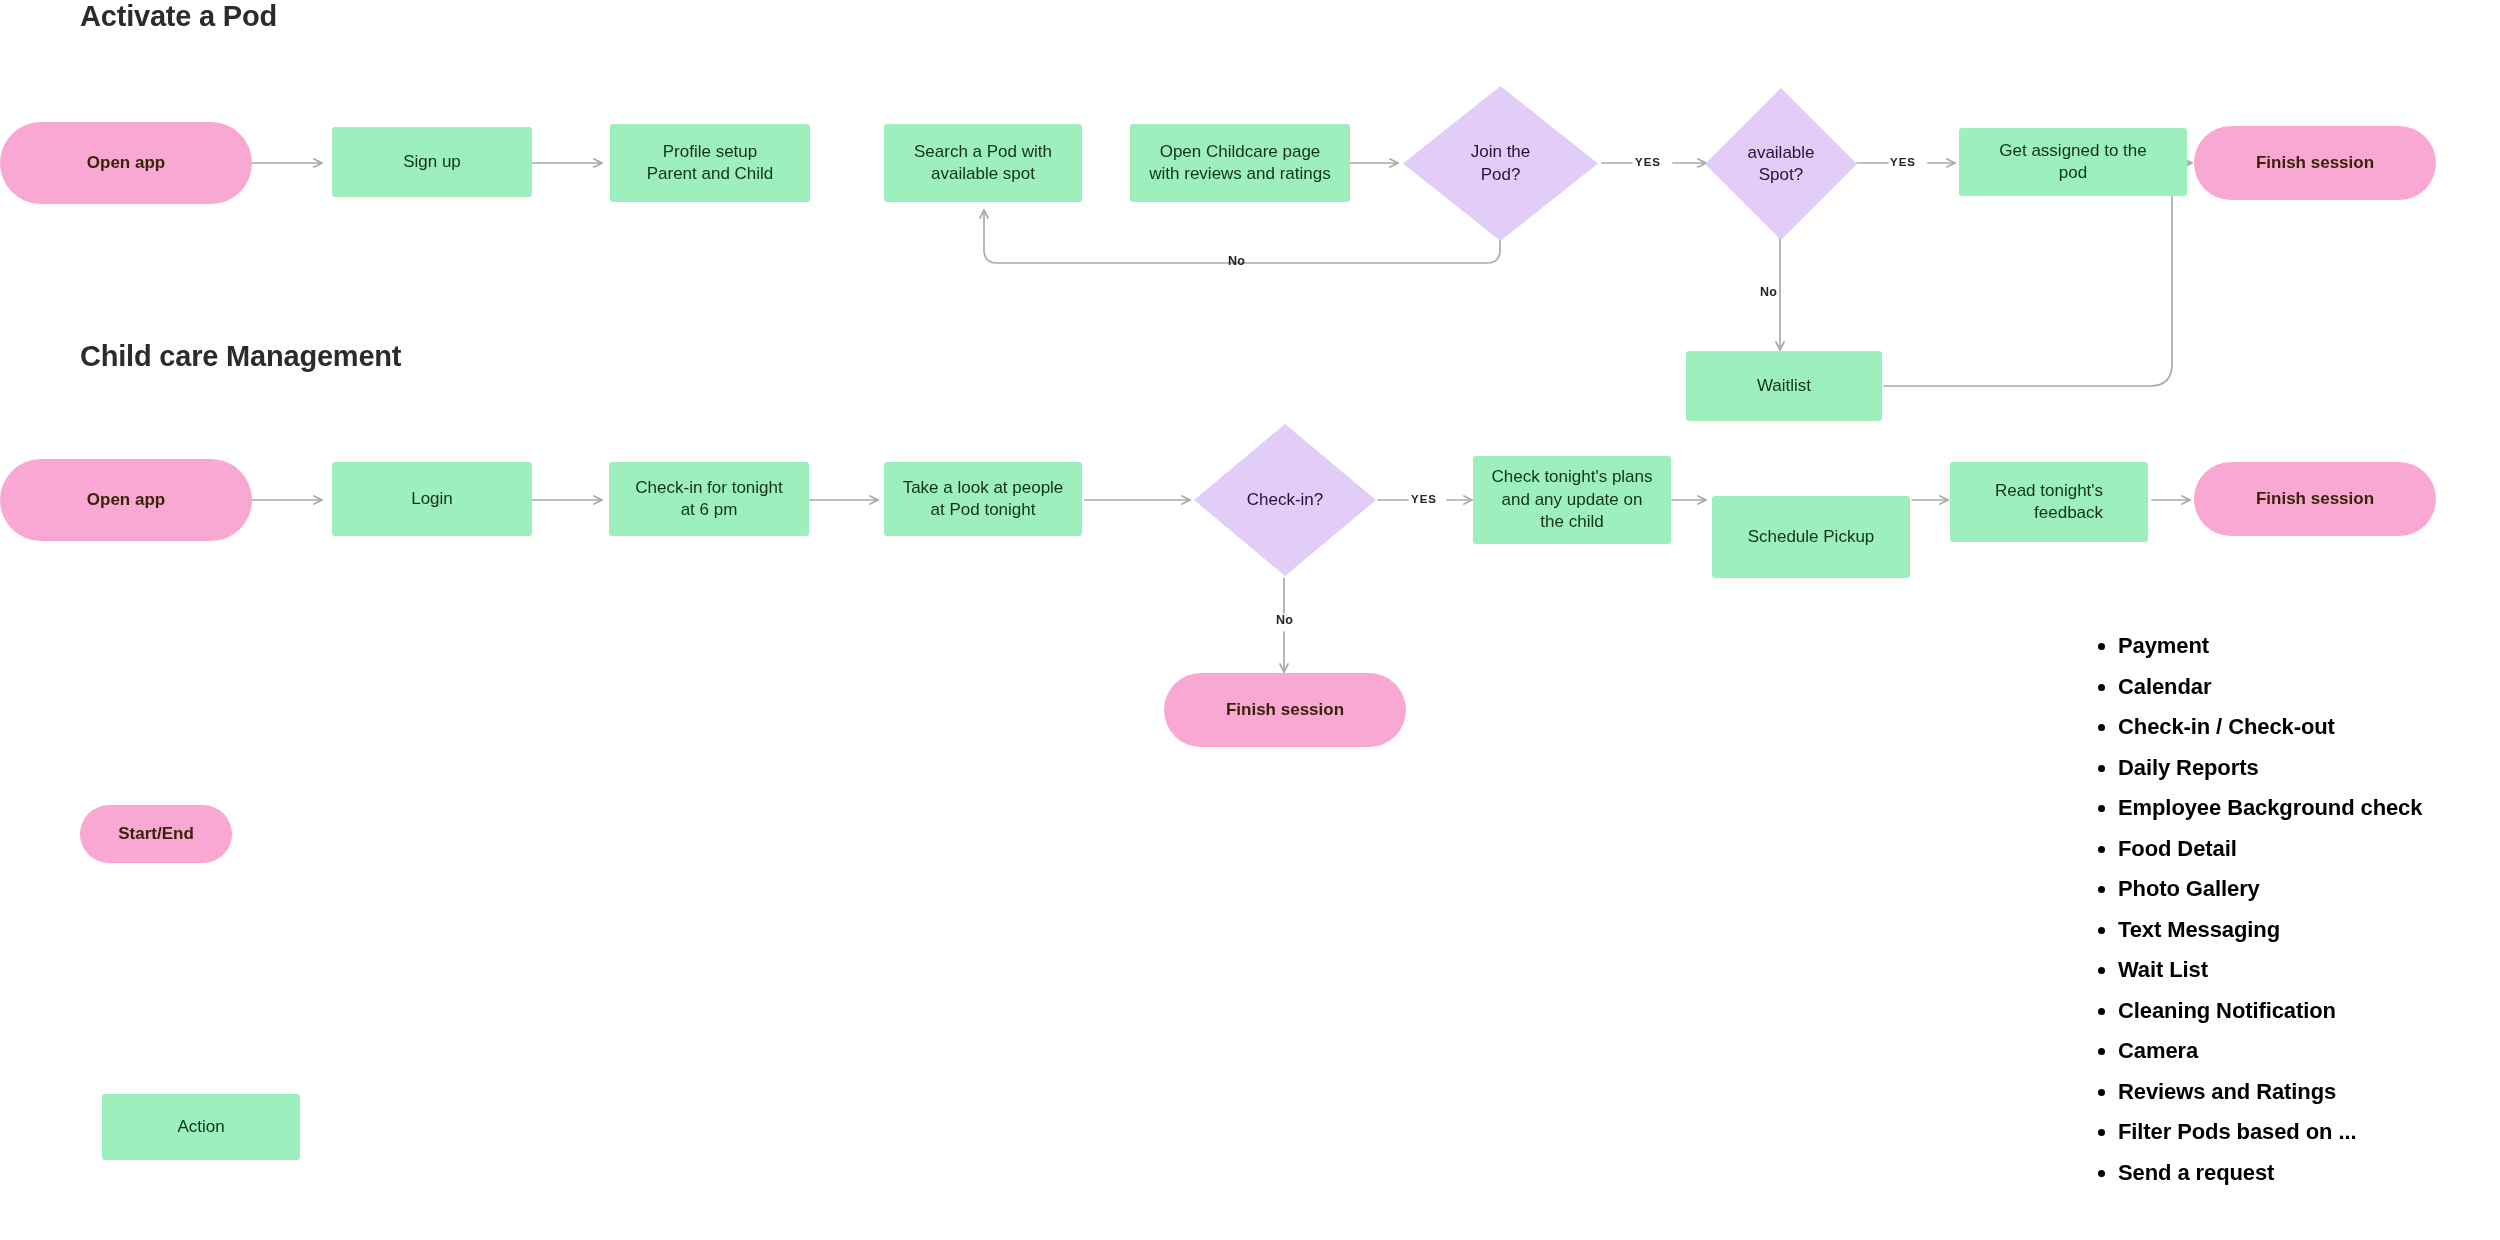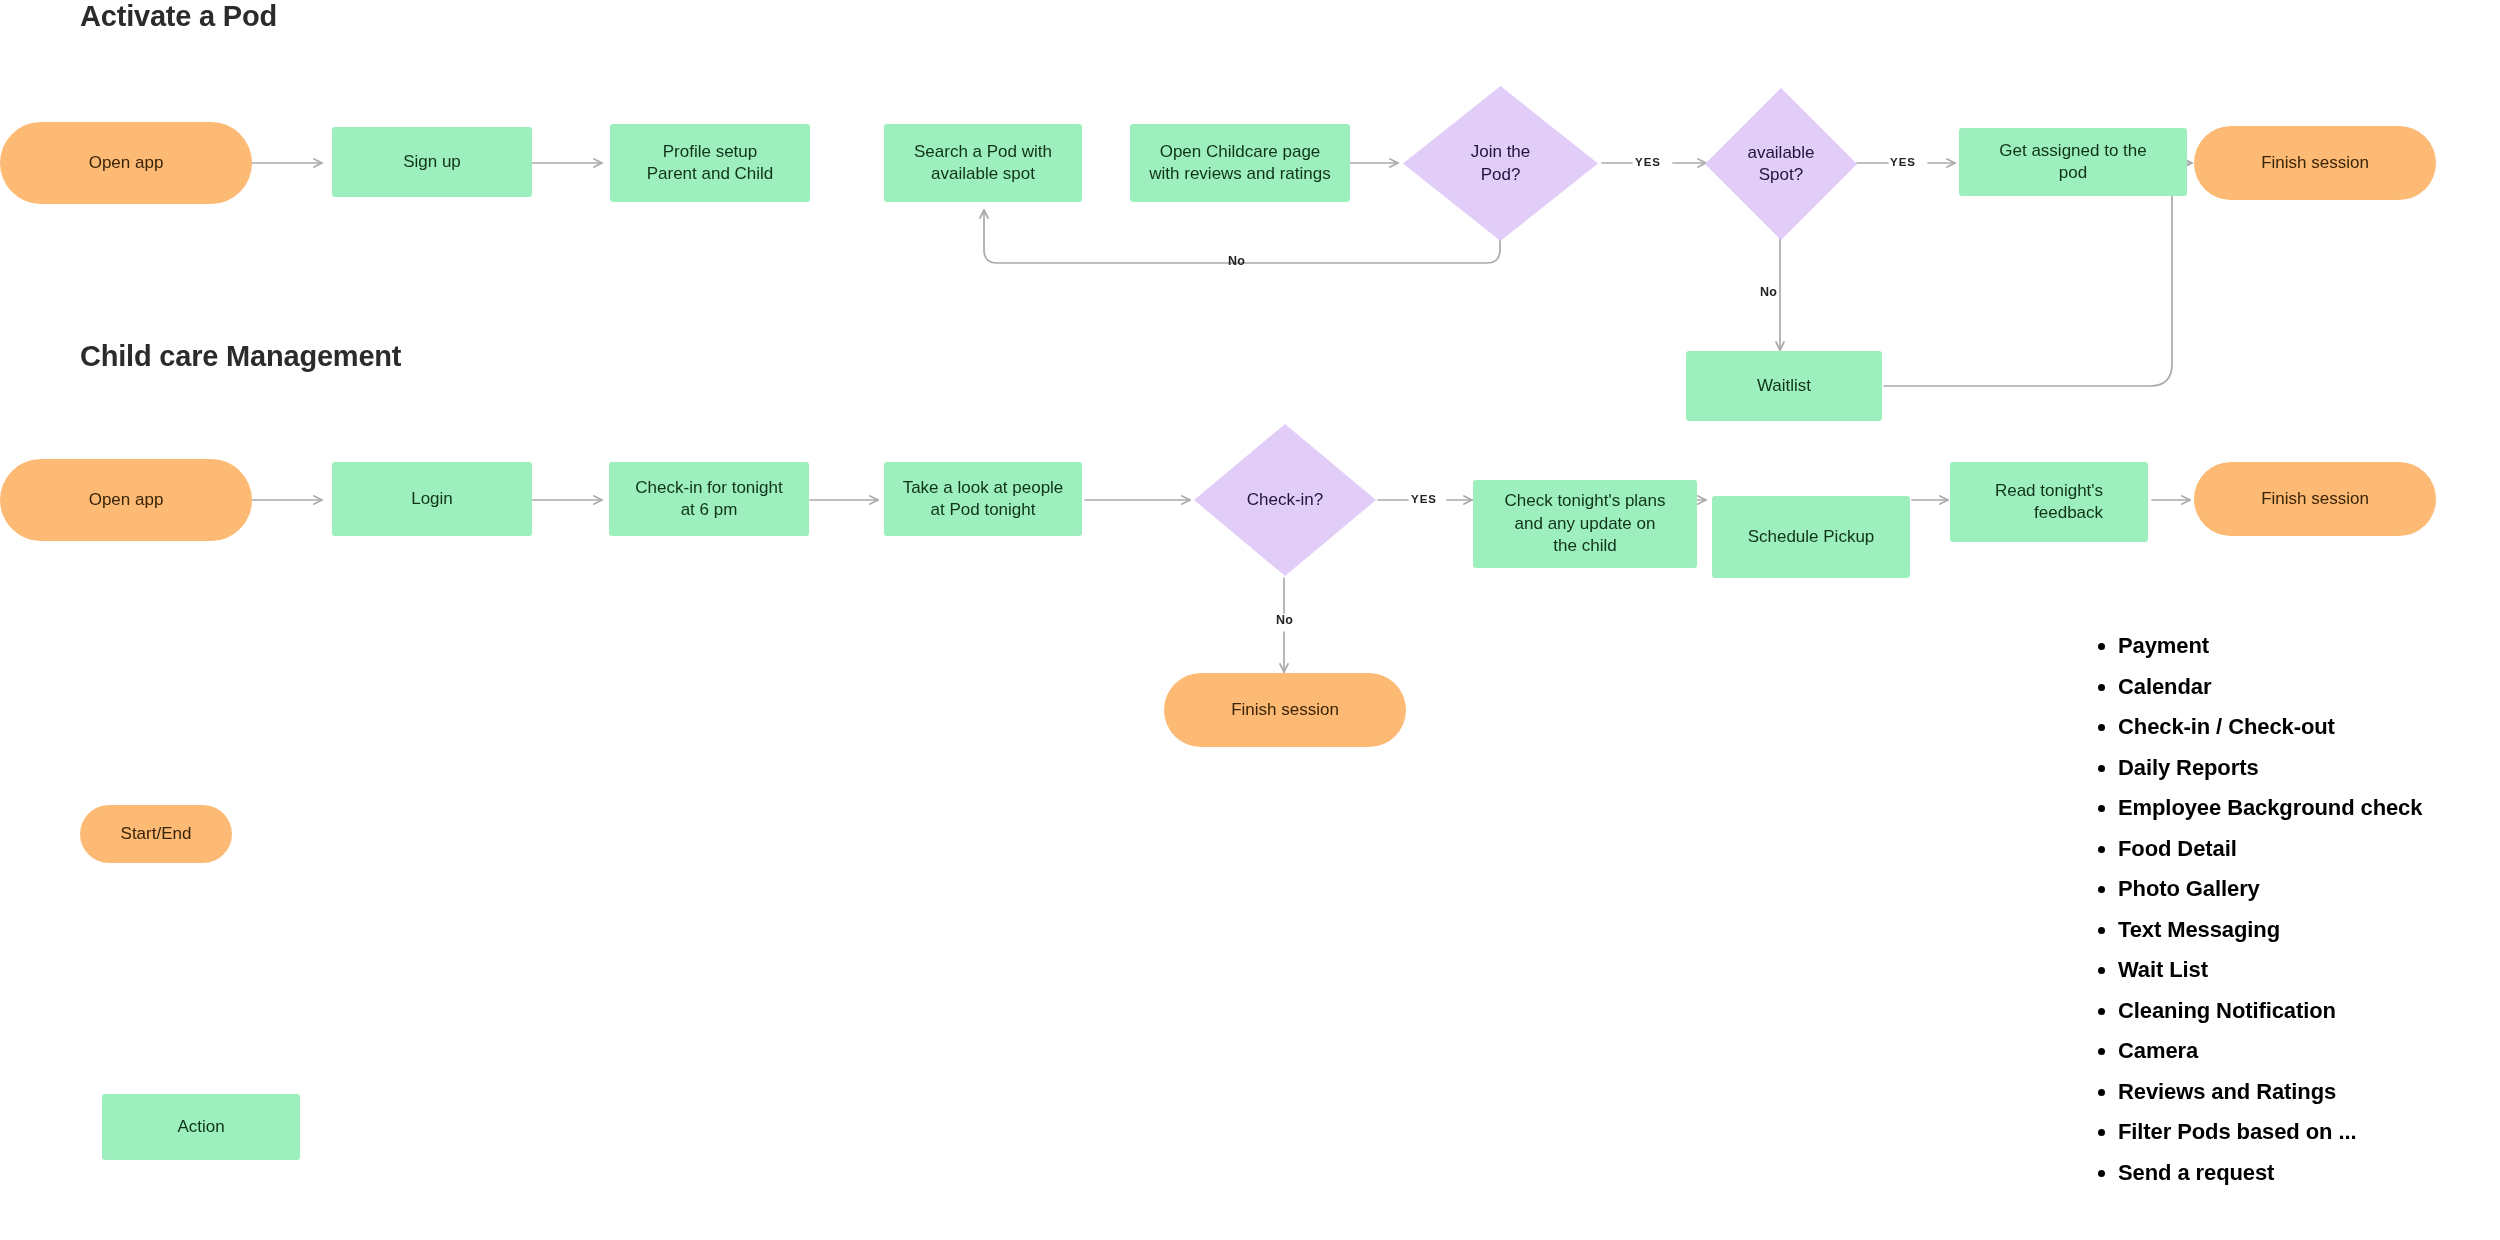--- a/index.html
+++ b/index.html
@@ -18,21 +18,21 @@
   #heading-childcare{left:80px;top:340px;}
 
   
   .node{position:absolute;box-sizing:border-box;display:flex;
         align-items:center;justify-content:center;text-align:center;}
   .node-label{font-size:17px;line-height:1.32;color:#1d3b22;padding:2px 10px;}
 
   .shape-action{background:#9DF0BE;border-radius:3px;}
   .shape-action .node-label{color:#10331b;}
 
-  .shape-terminal{background:#fdba74;border-radius:999px;}
+  .shape-terminal{background:#f9a8d4;border-radius:999px;font-weight:bold;}
   .shape-terminal .node-label{color:#3a2408;}
 
   .shape-decision{background:transparent;}
   .shape-decision .diamond{
       position:absolute;left:0;top:0;width:100%;height:100%;
       background:#E2CDF8;
       clip-path:polygon(50% 0,100% 50%,50% 100%,0 50%);
   }
   .shape-decision .node-label{position:relative;color:#241239;}
 
@@ -168,21 +168,21 @@
 
 <div class="node shape-action" style="left:884px;top:462px;width:198px;height:74px;">
   <span class="node-label">Take a look at people<br>at Pod tonight</span>
 </div>
 
 <div class="node shape-decision" style="left:1194px;top:424px;width:182px;height:152px;">
   <span class="diamond"></span>
   <span class="node-label">Check-in?</span>
 </div>
 
-<div class="node shape-action" style="left:1473px;top:480px;width:224px;height:88px;">
+<div class="node shape-action" style="left:1473px;top:456px;width:198px;height:88px;">
   <span class="node-label">Check tonight's plans<br>and any update on<br>the child</span>
 </div>
 
 <div class="node shape-action" style="left:1712px;top:462px;width:198px;height:82px;margin-top:34px;">
   <span class="node-label">Schedule Pickup</span>
 </div>
 
 <div class="node shape-action" style="left:1950px;top:462px;width:198px;height:80px;text-align:right;">
   <span class="node-label">Read tonight's<br>feedback</span>
 </div>

